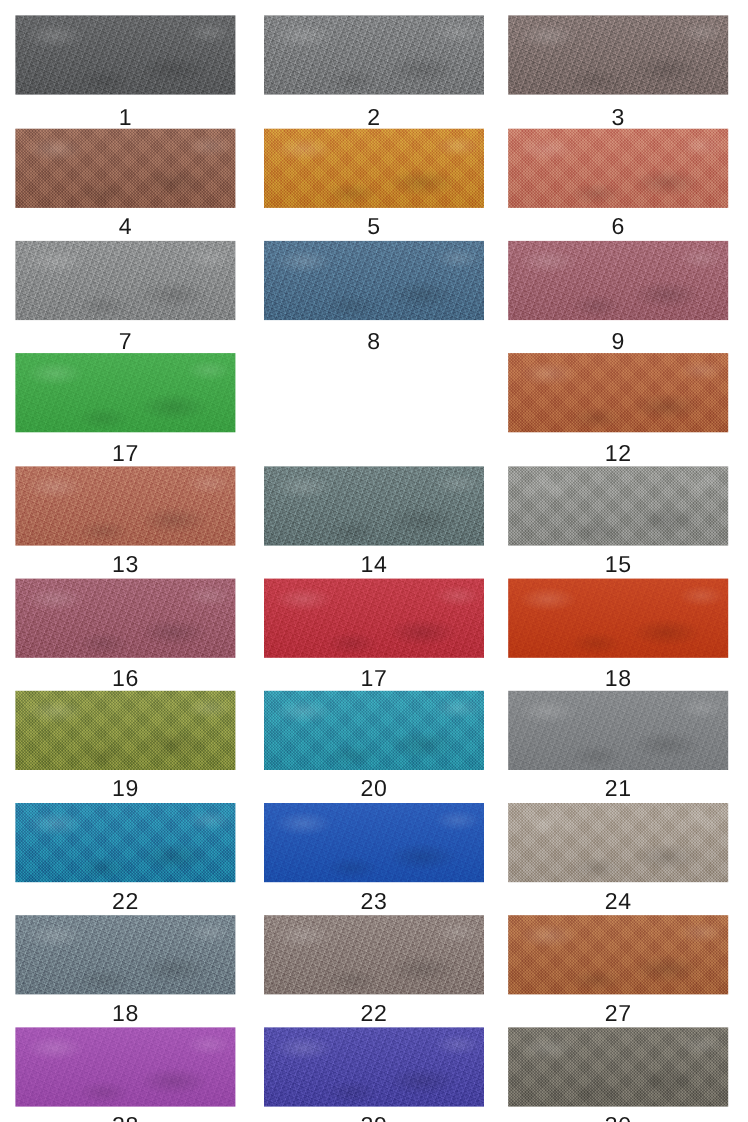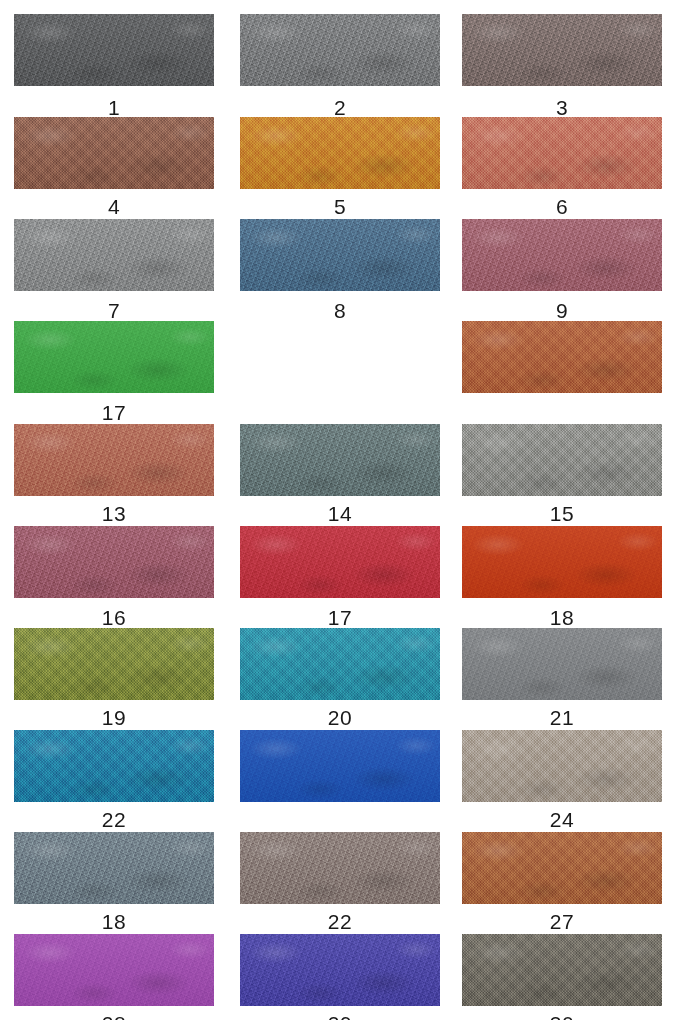--- a/index.html
+++ b/index.html
@@ -132,20 +132,21 @@
     <div class="swatch-cell col-2" style="left: 462px; top: 219px;">
       <div class="swatch-chip" title="dusty-rose" style="background: rgb(162, 98, 111);"></div>
       <div class="swatch-label" style="top: 80px;">9</div>
     </div>
     <div class="swatch-cell col-0" style="left: 14px; top: 321px;">
       <div class="swatch-chip grain-smooth" title="grass-green" style="background: rgb(61, 168, 69);"></div>
       <div class="swatch-label" style="top: 80px;">17</div>
     </div>
     <div class="swatch-cell col-2" style="left: 462px; top: 321px;">
       <div class="swatch-chip grain-coarse" title="copper-orange" style="background: rgb(176, 96, 58);"></div>
+      <div class="swatch-label" style="top: 80px;">12</div>
     </div>
     <div class="swatch-cell col-0" style="left: 14px; top: 424px;">
       <div class="swatch-chip" title="salmon-clay" style="background: rgb(179, 106, 85);"></div>
       <div class="swatch-label" style="top: 78px;">13</div>
     </div>
     <div class="swatch-cell col-1" style="left: 240px; top: 424px;">
       <div class="swatch-chip" title="slate-teal-grey" style="background: rgb(102, 121, 122);"></div>
       <div class="swatch-label" style="top: 78px;">14</div>
     </div>
     <div class="swatch-cell col-2" style="left: 462px; top: 424px;">
@@ -175,20 +176,21 @@
     <div class="swatch-cell col-2" style="left: 462px; top: 628px; border-radius: 24px;">
       <div class="swatch-chip grain-smooth" title="flat-grey" style="background: rgb(128, 131, 134);"></div>
       <div class="swatch-label" style="top: 78px;">21</div>
     </div>
     <div class="swatch-cell col-0" style="left: 14px; top: 730px;">
       <div class="swatch-chip grain-coarse" title="azure-blue" style="background: rgb(29, 126, 166);"></div>
       <div class="swatch-label" style="top: 78px;">22</div>
     </div>
     <div class="swatch-cell col-1" style="left: 240px; top: 730px;">
       <div class="swatch-chip grain-smooth" title="royal-blue" style="background: rgb(29, 82, 181);"></div>
+      <div class="swatch-label" style="top: 78px;">23</div>
     </div>
     <div class="swatch-cell col-2" style="left: 462px; top: 730px;">
       <div class="swatch-chip grain-coarse" title="sand-beige-grey" style="background: rgb(167, 156, 144);"></div>
       <div class="swatch-label" style="top: 78px;">24</div>
     </div>
     <div class="swatch-cell col-0" style="left: 14px; top: 832px;">
       <div class="swatch-chip" title="blue-grey-crackle" style="background: rgb(112, 128, 138);"></div>
       <div class="swatch-label" style="top: 78px;">18</div>
     </div>
     <div class="swatch-cell col-1" style="left: 240px; top: 832px;">

